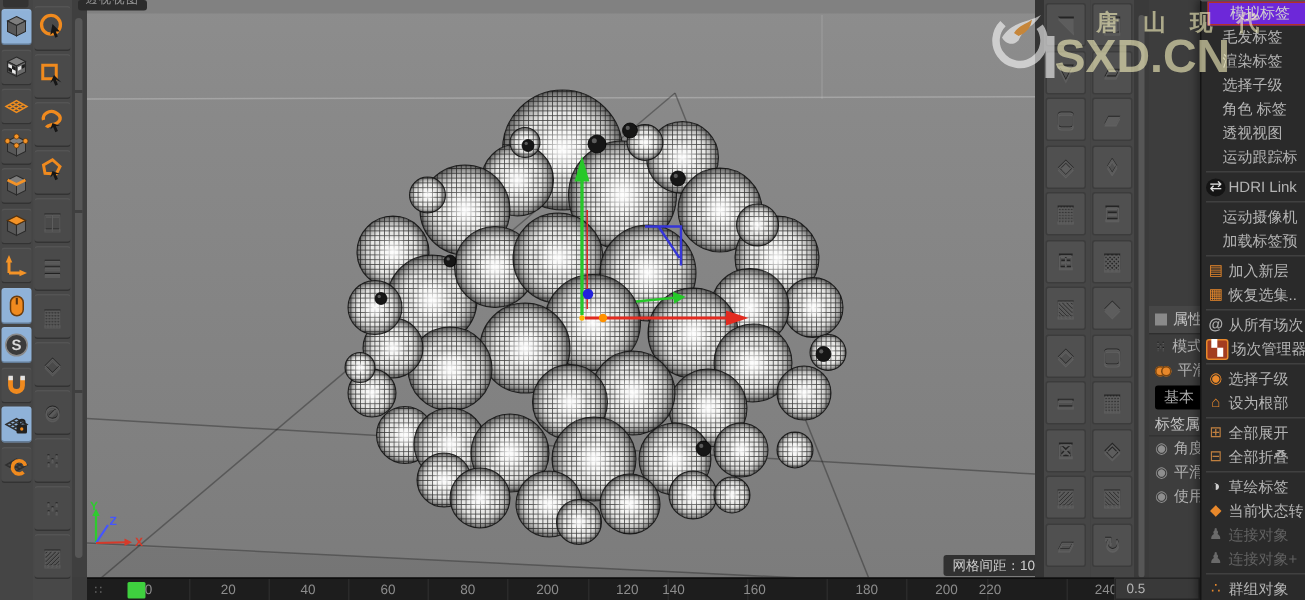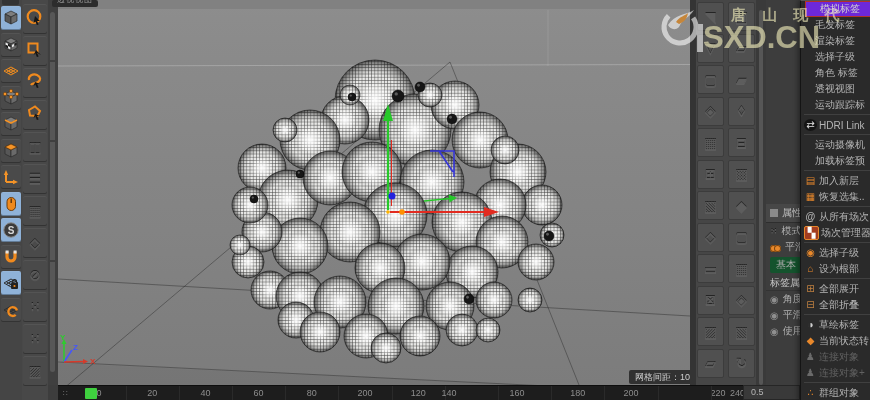--- a/index.html
+++ b/index.html
@@ -38,21 +38,21 @@
   #pal-div .bar{position:absolute;left:3px;top:10px;width:4px;height:375px;background:#565656;border-radius:2px;}
   
   #rpanel{left:766px;top:0;width:104px;height:400px;background:#3d3d3d;z-index:1;}
   #attr{left:766px;top:204px;width:104px;z-index:1;color:#b0b0b0;font-size:10px;}
   .arow{position:relative;height:16px;display:flex;align-items:center;gap:4px;padding-left:4px;white-space:nowrap;}
   .ahead{background:#474747;border-bottom:1px solid #2e2e2e;height:18px;color:#c0c0c0;}
   .sq{width:8px;height:8px;background:#8a8a8a;display:inline-block;}
   .dots2 i{width:7px;height:7px;border-radius:50%;background:#e8882b;display:inline-block;box-shadow:0 0 0 1px #7a4510 inset;}
   .dots2 i:last-child{margin-left:-3px;margin-top:4px;}
   .tabs{display:flex;gap:2px;padding:2px 0 2px 4px;}
-  .tab{padding:1px 6px;border-radius:2px;background:#14532d;color:#ababab;font-size:10px;}
+  .tab{padding:1px 6px;border-radius:2px;background:#000000;color:#ababab;font-size:10px;}
   .tab.on{background:#5b7590;color:#e6edf5;}
   .radio{color:#8f8f8f;font-size:10px;}
   .asec{color:#c6c6c6;padding-left:4px;height:15px;display:flex;align-items:center;border-bottom:1px solid #333;}
   
   #menu{left:800px;top:0;width:70px;height:400px;background:#2a2a2a;border-left:1px solid #141414;
         box-shadow:-2px 0 5px rgba(0,0,0,.4);z-index:6;border-top:1px solid #555;}
   .mitem{position:relative;height:16px;display:flex;align-items:center;white-space:nowrap;
          color:#b4b4b4;font-size:10px;box-sizing:border-box;}
   .mitem .micon{width:13px;height:12px;margin:0 2px 0 3px;display:flex;align-items:center;justify-content:center;
                 font-size:10px;line-height:12px;flex:0 0 13px;}
@@ -635,27 +635,27 @@
       <span class="num" style="left: 200.6px;">60</span>
       <div class="tick" style="left: 227.2px;"></div>
       <span class="num" style="left: 253.8px;">80</span>
       <div class="tick" style="left: 280.4px;"></div>
       <span class="num" style="left: 307px;">200</span>
       <div class="tick" style="left: 333.6px;"></div>
       <span class="num" style="left: 360.2px;">120</span>
       <div class="tick" style="left: 386.8px;"></div>
       <span class="num" style="left: 391px;">140</span>
       <div class="tick" style="left: 440px;"></div>
-      <span class="num" style="left: 459px;">160</span>
+      <span class="num" style="left: 445px;">160</span>
       <div class="tick" style="left: 493.2px;"></div>
       <span class="num" style="left: 519.8px;">180</span>
       <div class="tick" style="left: 546.4px;"></div>
       <span class="num" style="left: 573px;">200</span>
       <div class="tick" style="left: 599.6px;"></div>
-      <span class="num" style="left: 660px;">220</span>
+      <span class="num" style="left: 602px;">220</span>
       <div class="tick" style="left: 652.8px;"></div>
       <span class="num" style="left: 679.4px;">240</span>
       <div class="tick" style="left: 706px;"></div>
     </div>
   <div id="framebox" class="abs">0.5</div>
 
   <div id="wm" class="abs">
     <svg width="52" height="52" style="position:absolute;left:0;top:0">
       <circle cx="25" cy="27" r="16" fill="none" stroke="#fff" stroke-width="5" stroke-dasharray="72 29" transform="rotate(-35 25 27)"></circle>
       <path d="M13 25c7-11 18-10 26-15-6 9-11 8-15 17-4 4-9 2-11-2z" fill="#fff"></path>

